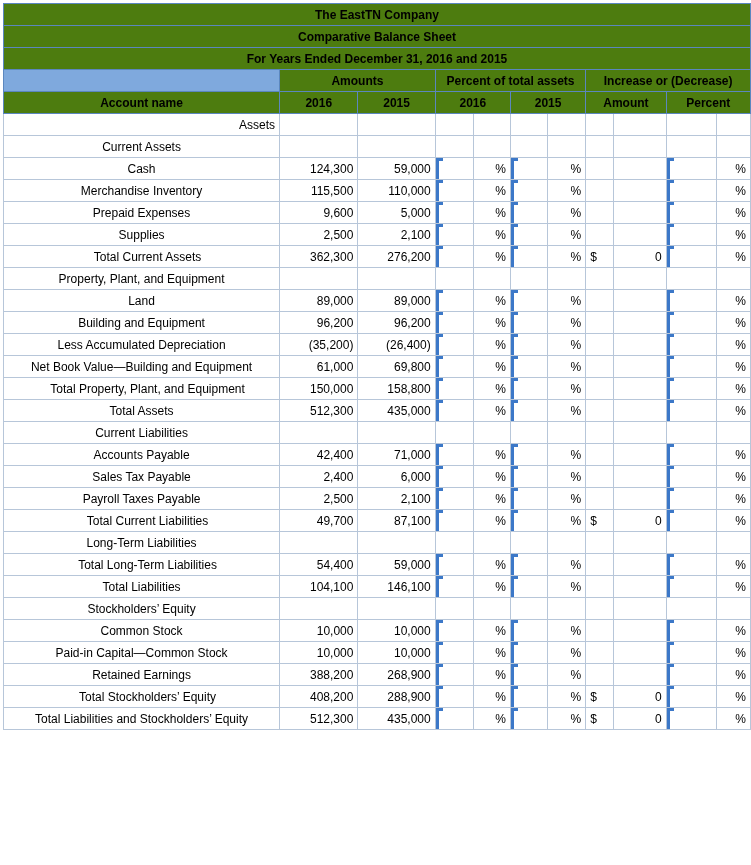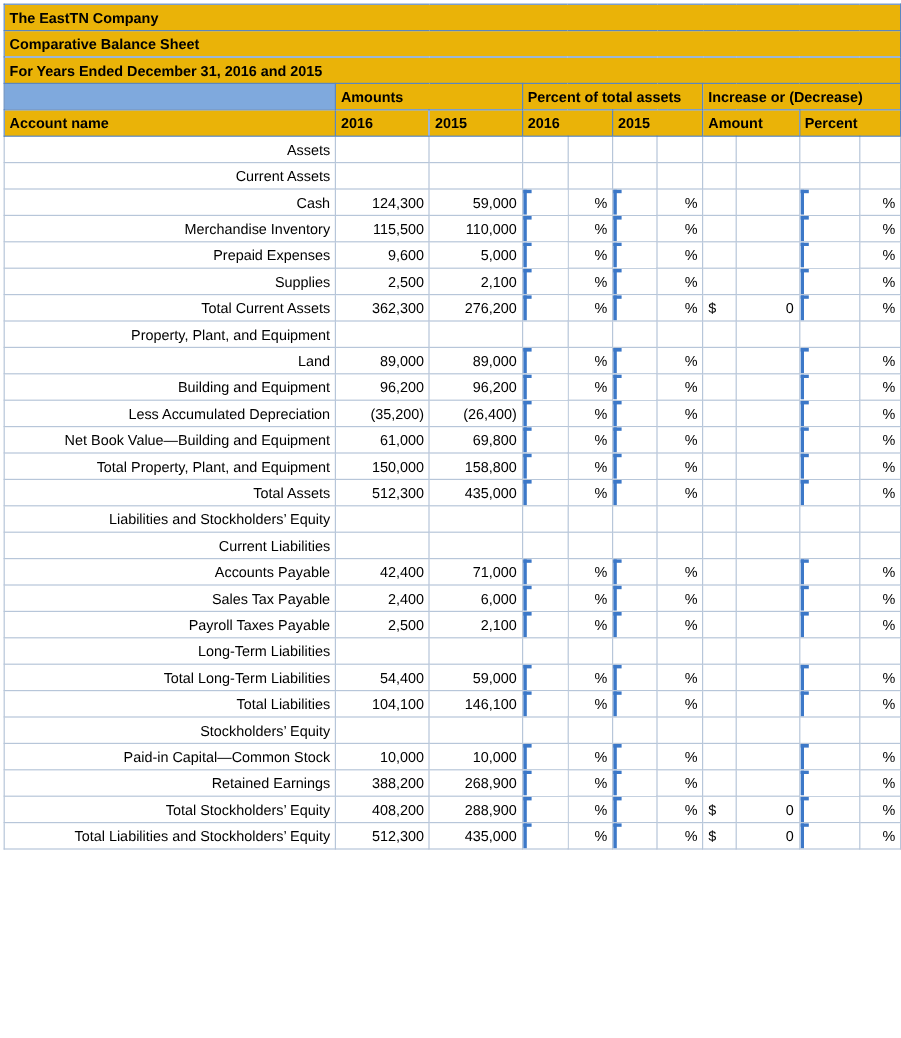--- a/index.html
+++ b/index.html
@@ -28,31 +28,32 @@
     border: 1px solid #b7c6d9;
     height: 22px;
     padding: 0 4px;
     vertical-align: middle;
     box-sizing: border-box;
     overflow: hidden;
     white-space: nowrap;
   }
   
   .hdr {
-    background: #eab308;
+    background: #4d7c0f;
     color: #000000;
     font-weight: bold;
+    text-align: center;
     border: 1px solid #5b87bf !important;
   }
   .hdr-plain {
     background: #7fa9dd;
     border: 1px solid #5b87bf !important;
   }
   .label {
-    text-align: right;
+    text-align: center;
   }
   .num {
     text-align: right;
   }
   .indent1 { padding-left: 16px !important; }
   .blank { background: #ffffff; }
   
   .inp {
     background: #ffffff;
     border: 1px solid #b7c6d9;
@@ -307,33 +308,20 @@
           <td class="inp"></td>
           <td class="pct-sign">%</td>
           <td class="inp"></td>
           <td class="pct-sign">%</td>
           <td class="dollar"></td>
           <td class="noinp"></td>
           <td class="inp"></td>
           <td class="pct-sign">%</td>
         </tr>
         <tr>
-          <td class="ctr-label">Liabilities and Stockholders’ Equity</td>
-          <td class="num"></td>
-          <td class="num"></td>
-          <td class="blank"></td>
-          <td class="blank"></td>
-          <td class="blank"></td>
-          <td class="blank"></td>
-          <td class="blank"></td>
-          <td class="blank"></td>
-          <td class="blank"></td>
-          <td class="blank"></td>
-        </tr>
-        <tr>
           <td class="label">Current Liabilities</td>
           <td class="num"></td>
           <td class="num"></td>
           <td class="blank"></td>
           <td class="blank"></td>
           <td class="blank"></td>
           <td class="blank"></td>
           <td class="blank"></td>
           <td class="blank"></td>
           <td class="blank"></td>
@@ -372,20 +360,33 @@
           <td class="inp"></td>
           <td class="pct-sign">%</td>
           <td class="inp"></td>
           <td class="pct-sign">%</td>
           <td class="dollar"></td>
           <td class="noinp"></td>
           <td class="inp"></td>
           <td class="pct-sign">%</td>
         </tr>
         <tr>
+          <td class="label indent1">Total Current Liabilities</td>
+          <td class="num">49,700</td>
+          <td class="num">87,100</td>
+          <td class="inp"></td>
+          <td class="pct-sign">%</td>
+          <td class="inp"></td>
+          <td class="pct-sign">%</td>
+          <td class="dollar">$</td>
+          <td class="num">0</td>
+          <td class="inp"></td>
+          <td class="pct-sign">%</td>
+        </tr>
+        <tr>
           <td class="label">Long-Term Liabilities</td>
           <td class="num"></td>
           <td class="num"></td>
           <td class="blank"></td>
           <td class="blank"></td>
           <td class="blank"></td>
           <td class="blank"></td>
           <td class="blank"></td>
           <td class="blank"></td>
           <td class="blank"></td>
@@ -422,20 +423,33 @@
           <td class="num"></td>
           <td class="num"></td>
           <td class="blank"></td>
           <td class="blank"></td>
           <td class="blank"></td>
           <td class="blank"></td>
           <td class="blank"></td>
           <td class="blank"></td>
           <td class="blank"></td>
           <td class="blank"></td>
+        </tr>
+        <tr>
+          <td class="label">Common Stock</td>
+          <td class="num">10,000</td>
+          <td class="num">10,000</td>
+          <td class="inp"></td>
+          <td class="pct-sign">%</td>
+          <td class="inp"></td>
+          <td class="pct-sign">%</td>
+          <td class="dollar"></td>
+          <td class="noinp"></td>
+          <td class="inp"></td>
+          <td class="pct-sign">%</td>
         </tr>
         <tr>
           <td class="label">Paid-in Capital—Common Stock</td>
           <td class="num">10,000</td>
           <td class="num">10,000</td>
           <td class="inp"></td>
           <td class="pct-sign">%</td>
           <td class="inp"></td>
           <td class="pct-sign">%</td>
           <td class="dollar"></td>

